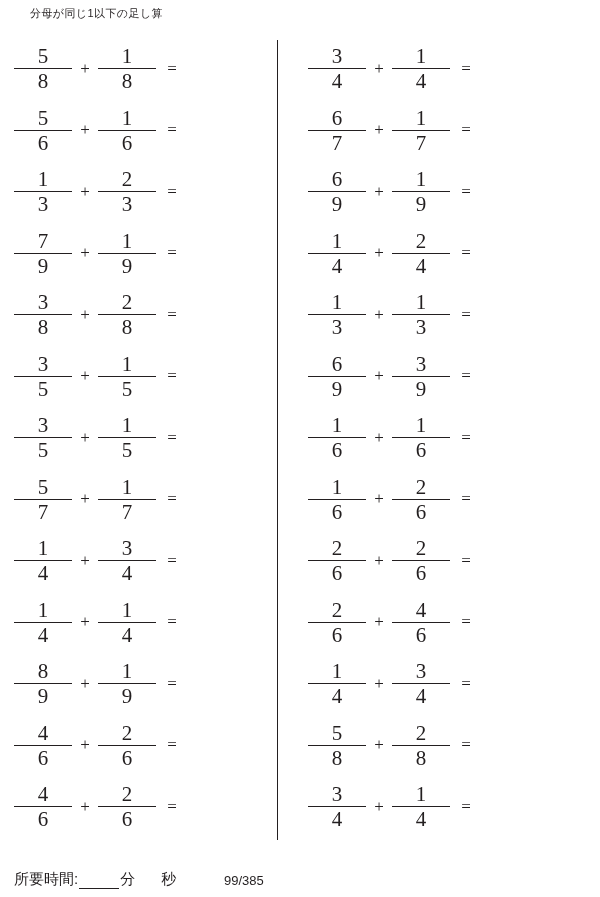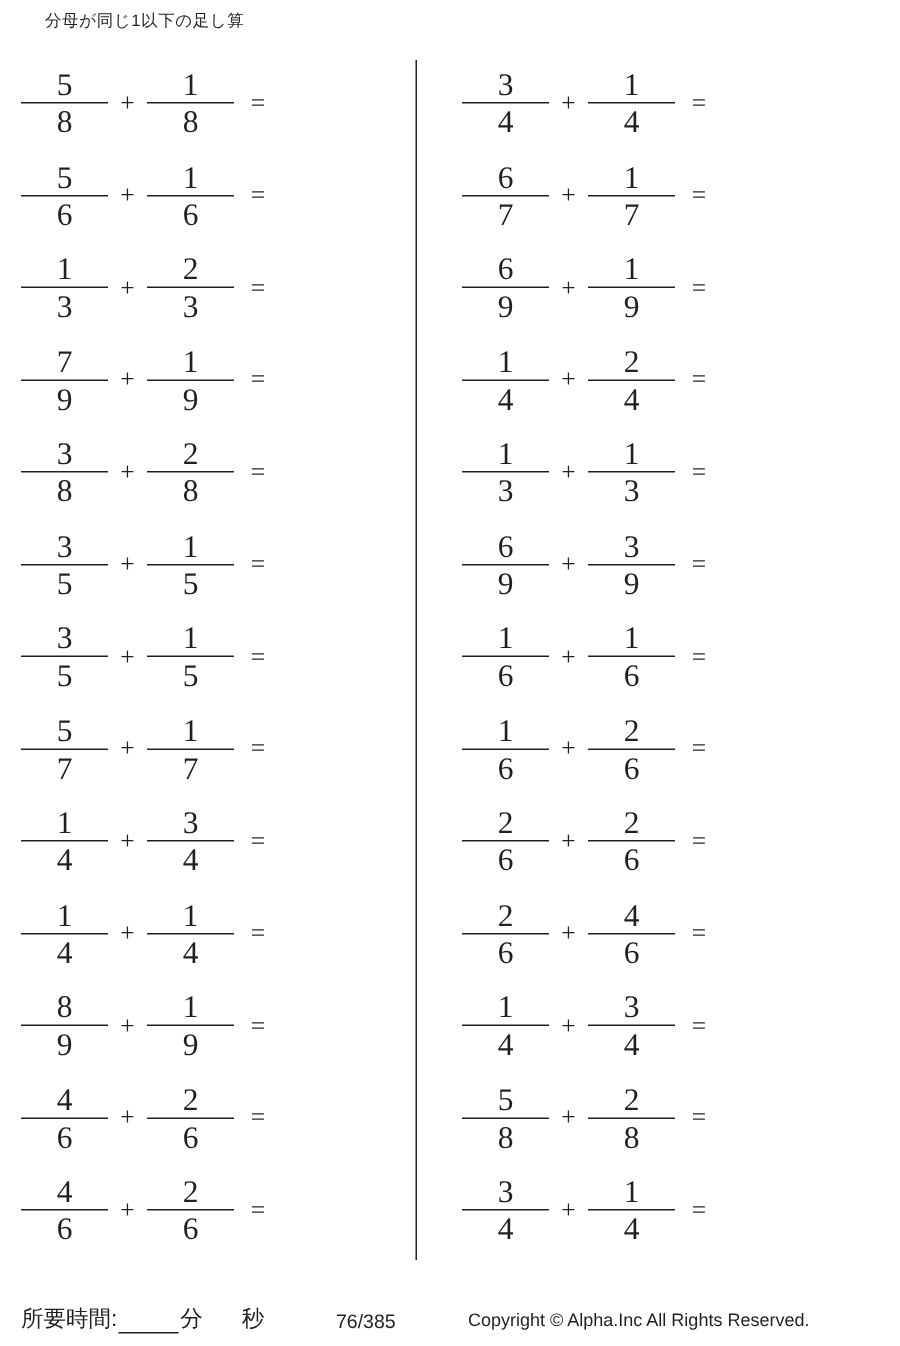--- a/index.html
+++ b/index.html
@@ -572,17 +572,16 @@
   </div>
 
   <div class="footer">
     <div class="time-area">
       <span class="time-label">所要時間:</span>
       <span class="time-blank"></span>
       <span class="time-unit">分</span>
       <span class="time-blank2"></span>
       <span class="time-unit">秒</span>
     </div>
-    <div class="page-num">76/385</div>
-    <div class="copyright">Copyright ©  Alpha.Inc All Rights Reserved.</div>
+    <div class="page-num">99/385</div>
   </div>
 
 </div>
 
 </body></html>

